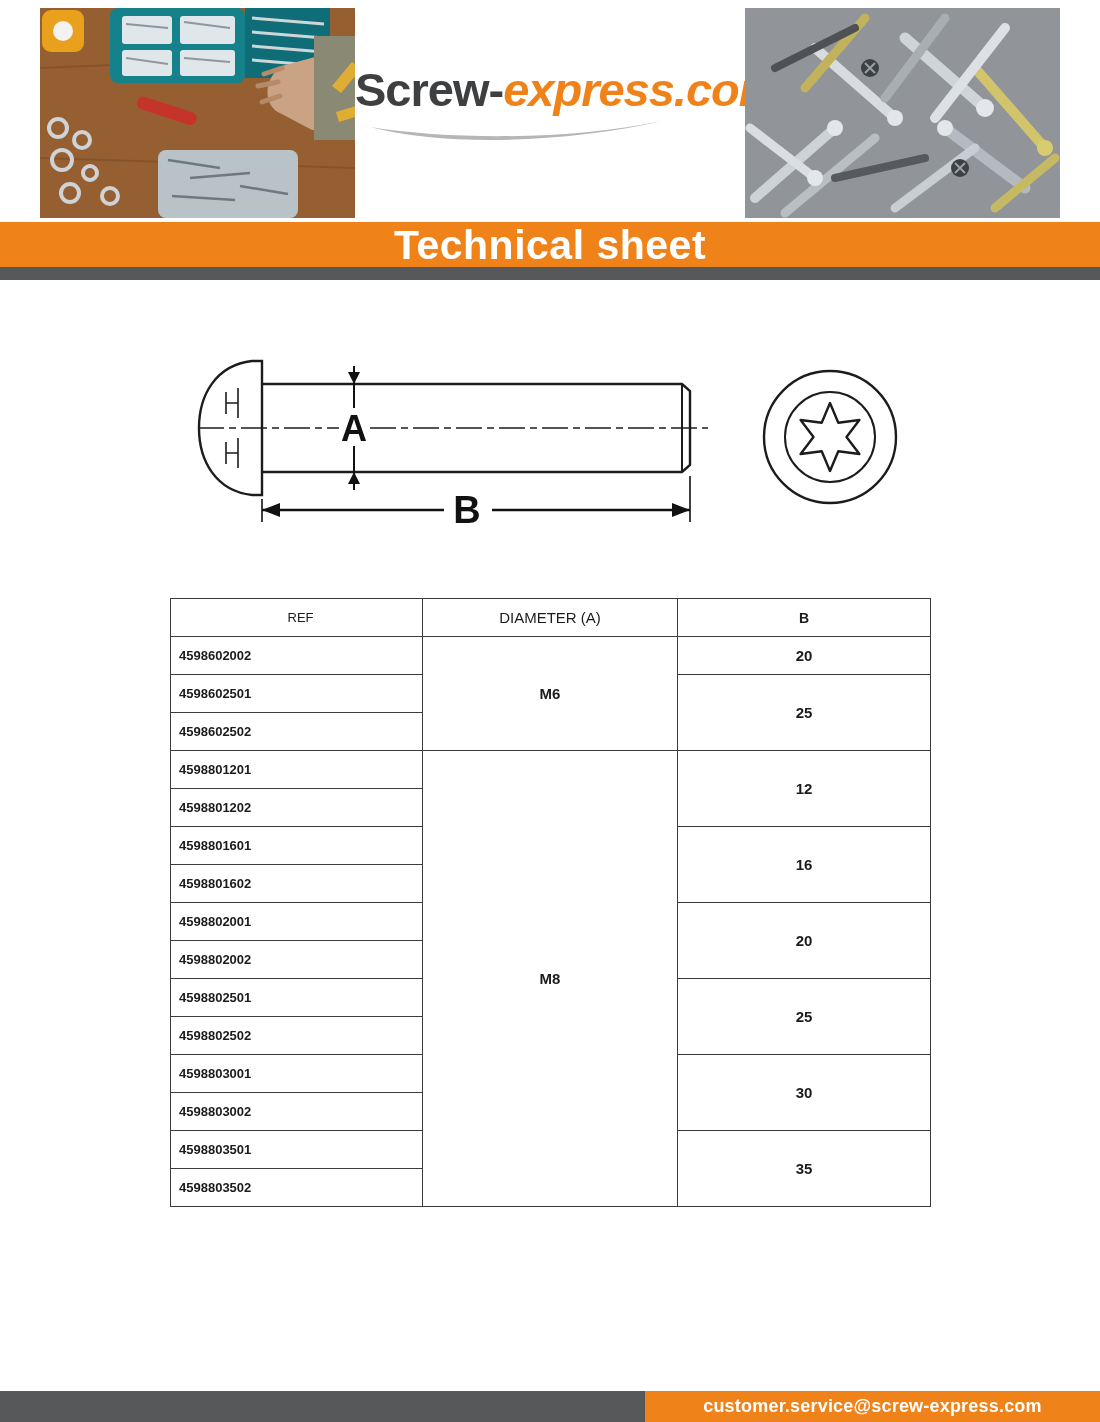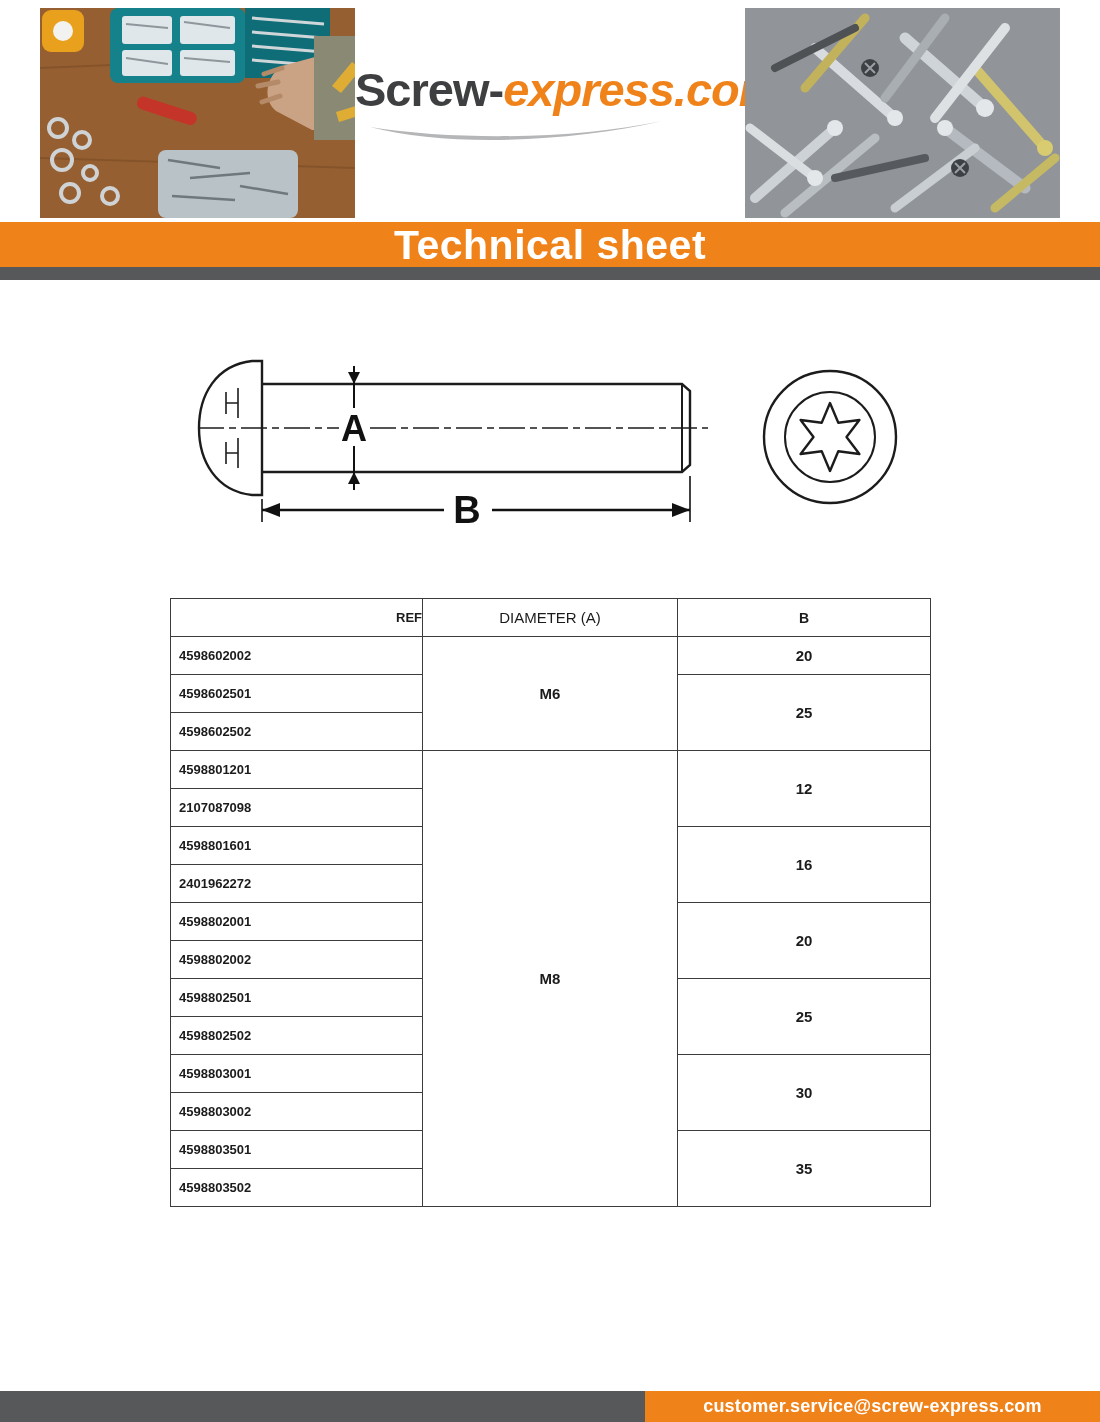--- a/index.html
+++ b/index.html
@@ -28,21 +28,21 @@
   
   .drawing { position:absolute; top:352px; left:0; width:100%; height:200px; }
   .side-view  { position:absolute; left:196px; top:6px; }
   .front-view { position:absolute; left:745px; top:0; }
   .dim-label { font-family:"Liberation Sans", sans-serif; font-weight:bold; }
 
   
   .table-wrap { position:absolute; top:598px; left:170px; width:760px; }
   table.spec-table { border-collapse:collapse; width:100%; table-layout:fixed; color:#1b1b1b; }
   .spec-table th, .spec-table td { border:1px solid #3c3c3c; height:38px; vertical-align:middle; }
-  .th-ref { font-size:13px; font-weight:bold; text-align:right; padding-left:8px; }
+  .th-ref { font-size:13px; font-weight:normal; text-align:center; padding-left:8px; }
   .th-dia { font-size:15px; font-weight:normal; }
   .th-b   { font-size:14px; font-weight:bold; text-align:center; }
   td.ref-cell { font-size:13px; font-weight:bold; text-align:left; padding-left:8px;margin-top:30px; }
   td.dia-cell, td.b-cell { font-size:15px; font-weight:bold; text-align:center; }
   .footnote { margin-top:36px; padding-left:2px; font-size:12.5px; font-style:italic; font-weight:bold; color:#2a2a2a; }
 
   
   .footer { position:absolute; left:0; right:0; bottom:0; height:31px; background:var(--dark); }
   .footer-email { position:absolute; right:0; top:0; bottom:0; width:455px; background:var(--accent);
                   display:flex; align-items:center; justify-content:center; }
@@ -230,28 +230,28 @@
           </tr>
           <tr>
             <td class="ref-cell">4598602502</td>
           </tr>
           <tr>
             <td class="ref-cell">4598801201</td>
             <td class="dia-cell" rowspan="12">M8</td>
             <td class="b-cell" rowspan="2">12</td>
           </tr>
           <tr>
-            <td class="ref-cell">2107087098</td>
+            <td class="ref-cell">4598801202</td>
           </tr>
           <tr>
             <td class="ref-cell">4598801601</td>
             <td class="b-cell" rowspan="2">16</td>
           </tr>
           <tr>
-            <td class="ref-cell">2401962272</td>
+            <td class="ref-cell">4598801602</td>
           </tr>
           <tr>
             <td class="ref-cell">4598802001</td>
             <td class="b-cell" rowspan="2">20</td>
           </tr>
           <tr>
             <td class="ref-cell">4598802002</td>
           </tr>
           <tr>
             <td class="ref-cell">4598802501</td>

